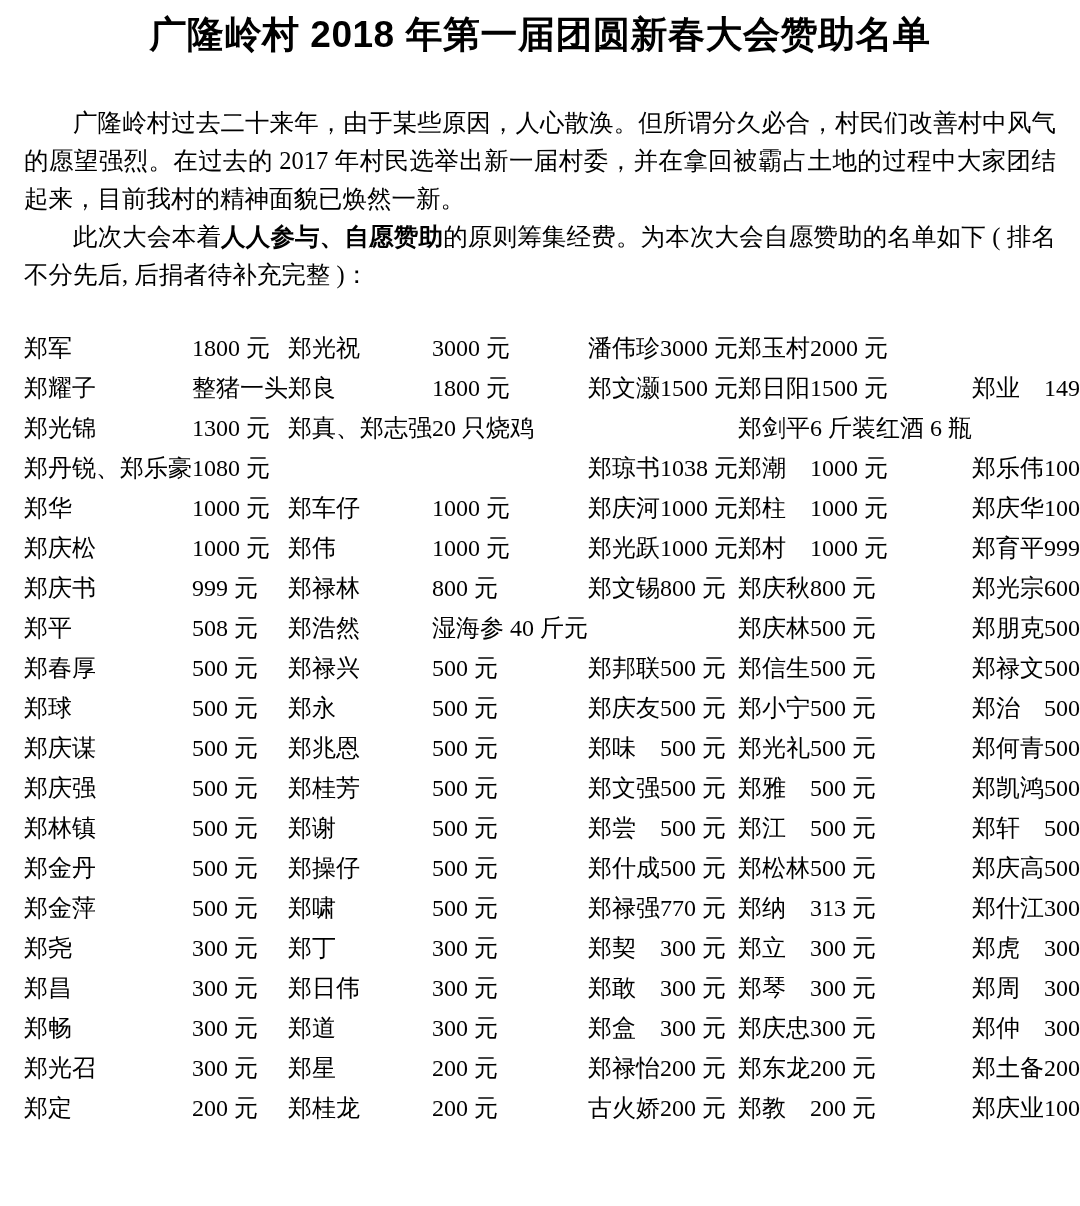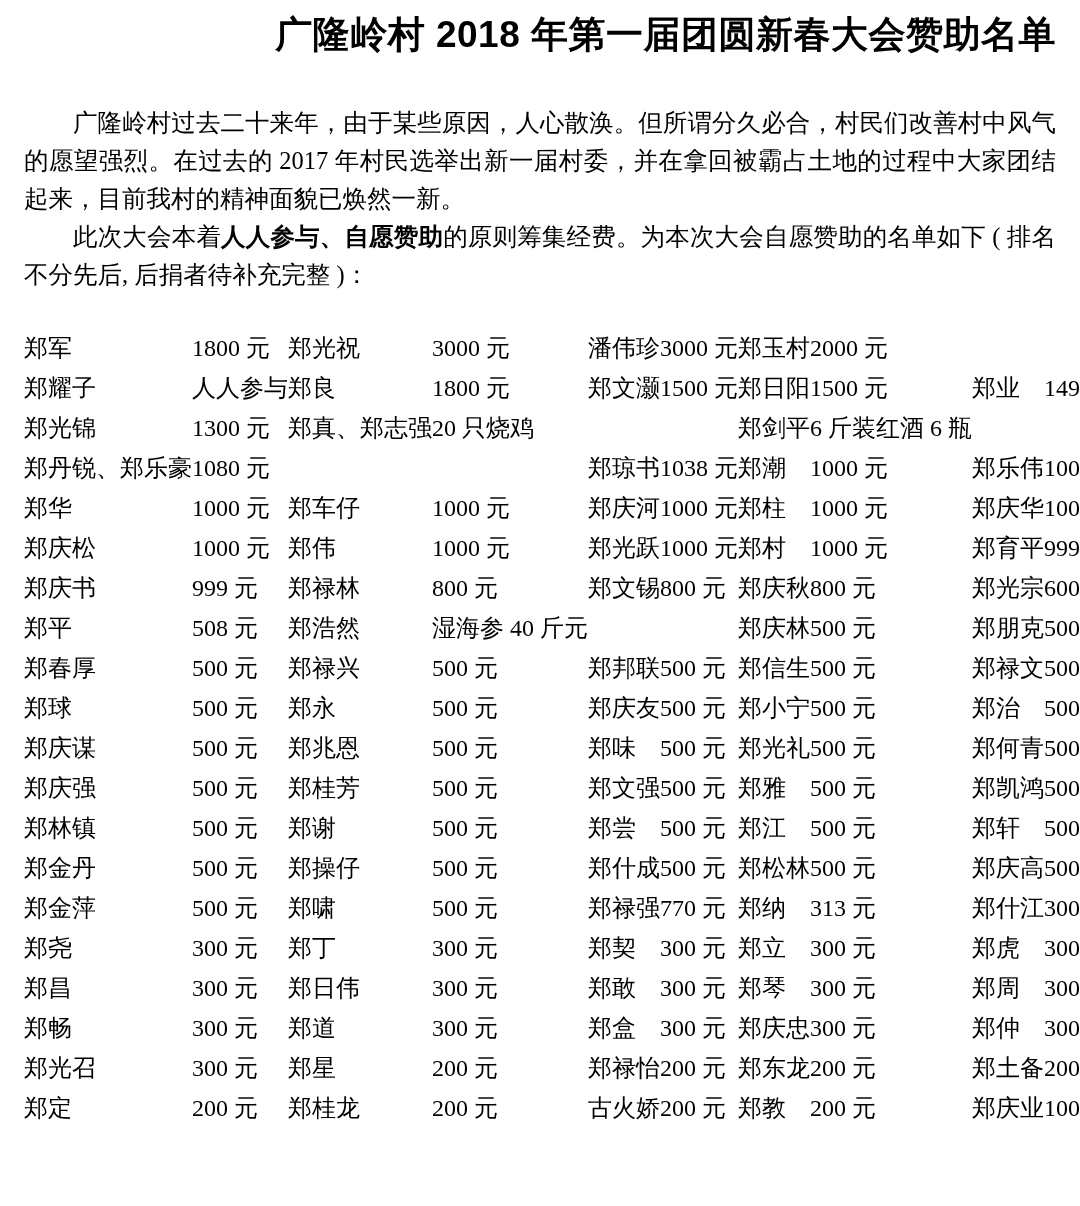--- a/index.html
+++ b/index.html
@@ -12,21 +12,21 @@
     min-height: 1206px;
     font-family: "Liberation Serif", "DejaVu Serif", serif;
     color: #000000;
   }
   .page {
     width: 1080px;
     box-sizing: border-box;
     padding: 8px 24px 10px 24px;
   }
   .doc-title {
-    text-align: right;
+    text-align: center;
     font-family: "Liberation Sans", "DejaVu Sans", sans-serif;
     font-weight: bold;
     font-size: 37px;
     line-height: 1.25;
     letter-spacing: 0.5px;
     margin: 4px 0 46px 0;
   }
   .body-text {
     font-size: 24.5px;
     line-height: 1.55;
@@ -88,21 +88,21 @@
           <td class="amt">3000 元</td>
           <td class="name">潘伟珍</td>
           <td class="amt">3000 元</td>
           <td class="name">郑玉村</td>
           <td class="amt">2000 元</td>
           <td class="name"></td>
           <td class="amt"></td>
         </tr>
         <tr>
           <td class="name">郑耀子</td>
-          <td class="amt">人人参与</td>
+          <td class="amt">整猪一头</td>
           <td class="name">郑良</td>
           <td class="amt">1800 元</td>
           <td class="name">郑文灏</td>
           <td class="amt">1500 元</td>
           <td class="name">郑日阳</td>
           <td class="amt">1500 元</td>
           <td class="name">郑业</td>
           <td class="amt">1499 元</td>
         </tr>
         <tr>

